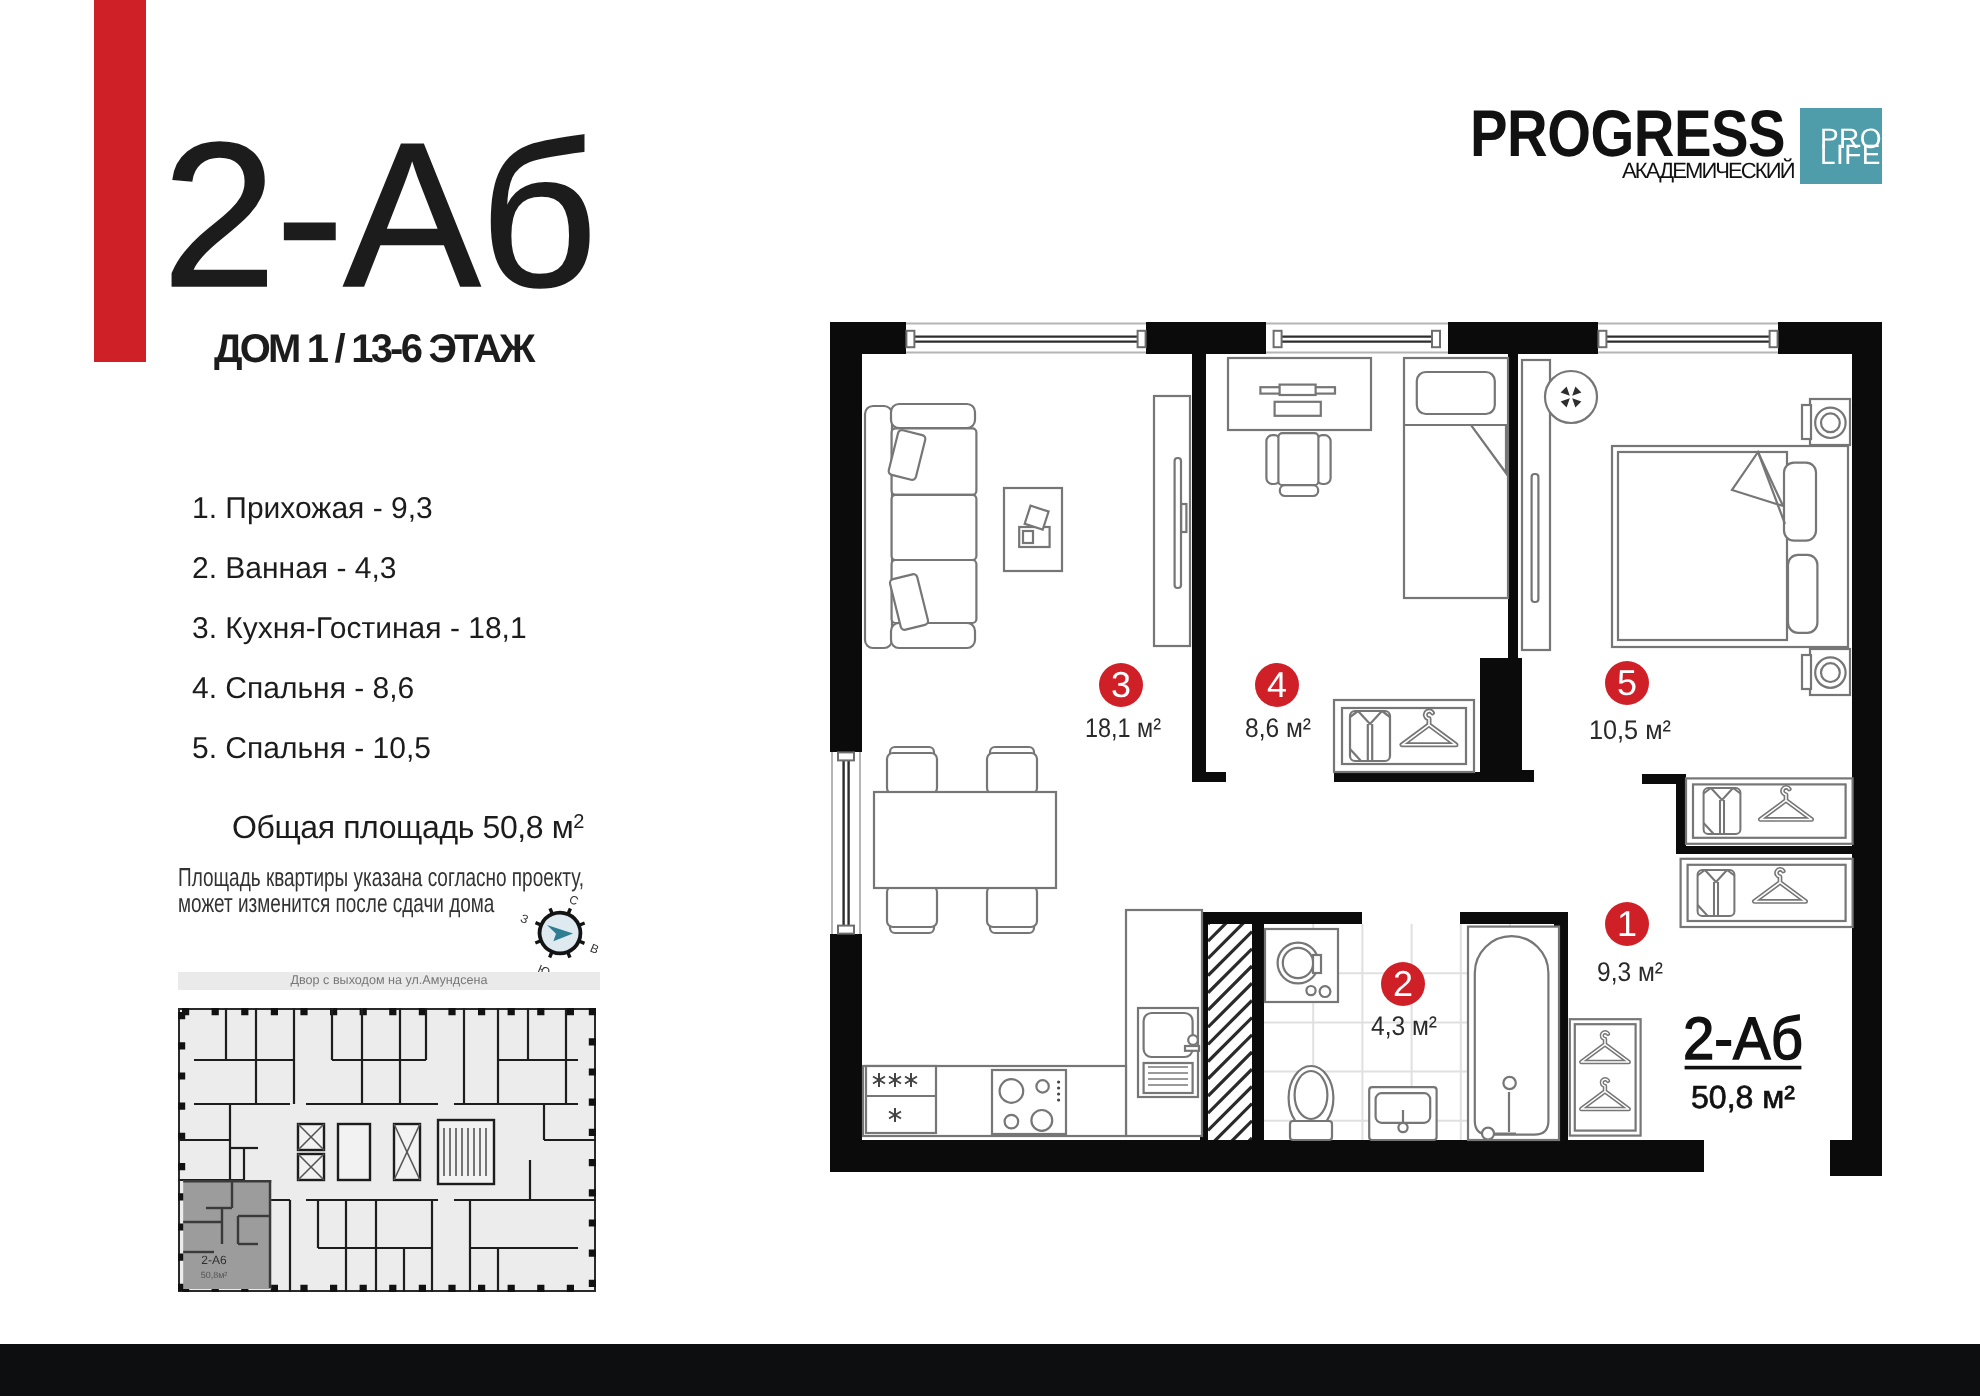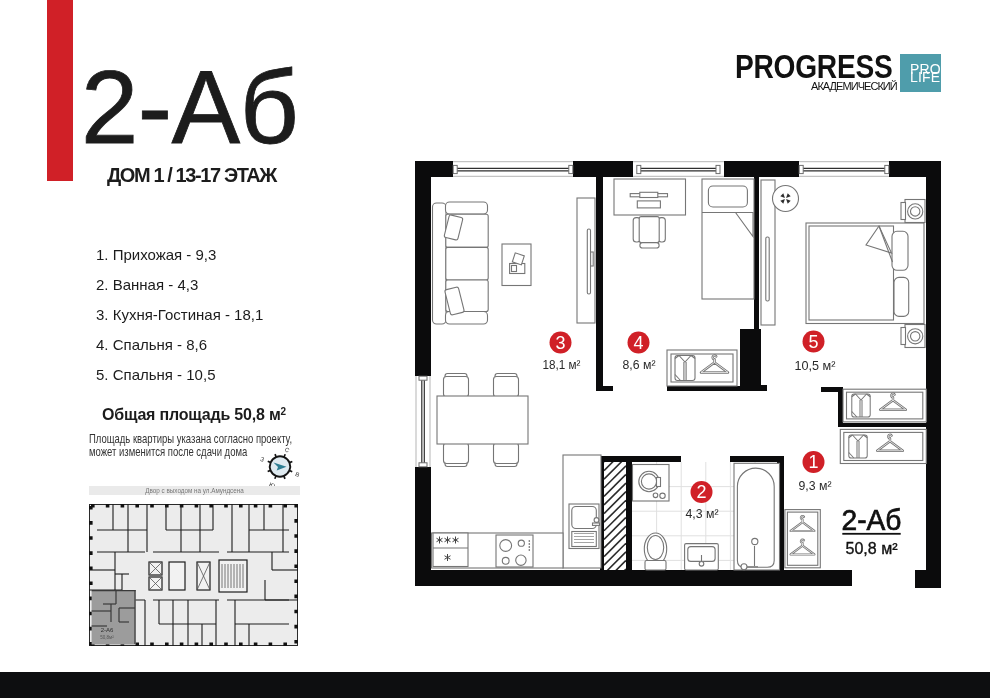--- a/index.html
+++ b/index.html
@@ -3,31 +3,31 @@
 <style>
 html,body{margin:0;padding:0;width:990px;height:700px;background:#fff;overflow:hidden}
 body{font-family:"Liberation Sans",sans-serif;color:#1c1c1c;position:relative}
 .abs{position:absolute}
 </style></head>
 <body>
 
 <div class="abs" style="left:47px;top:0;width:26px;height:181px;background:#d02027"></div>
 
 <div class="abs" id="bigtitle" style="left:81px;top:56px;font-size:103px;line-height:103px;letter-spacing:-0.5px;white-space:nowrap;-webkit-text-stroke:0.8px #1c1c1c">2-Аб</div>
-<div class="abs" id="subtitle" style="left:107px;top:165px;font-size:20px;line-height:20px;font-weight:bold;letter-spacing:-1.4px;white-space:nowrap">ДОМ 1 / 13-17 ЭТАЖ</div>
+<div class="abs" id="subtitle" style="left:107px;top:165px;font-size:20px;line-height:20px;font-weight:bold;letter-spacing:-1.4px;white-space:nowrap">ДОМ 1 / 13-6 ЭТАЖ</div>
 
 <div class="abs" id="roomlist" style="left:96px;top:240px;font-size:15px;line-height:30px;white-space:nowrap">
 1. Прихожая - 9,3<br>
 2. Ванная - 4,3<br>
 3. Кухня-Гостиная - 18,1<br>
 4. Спальня - 8,6<br>
 5. Спальня - 10,5
 </div>
 
-<div class="abs" id="areahead" style="left:102px;top:402px;font-size:16px;line-height:19px;font-weight:bold;letter-spacing:-0.2px;white-space:nowrap">Общая площадь 50,8 м<span style="font-size:10px;vertical-align:5px">2</span></div>
+<div class="abs" id="areahead" style="left:116px;top:402px;font-size:16px;line-height:19px;font-weight:normal;letter-spacing:-0.2px;white-space:nowrap">Общая площадь 50,8 м<span style="font-size:10px;vertical-align:5px">2</span></div>
 <div class="abs" id="areapara" style="left:89px;top:432px;font-size:13px;line-height:13.2px;white-space:nowrap;transform:scaleX(0.73);transform-origin:left top;color:#333">Площадь квартиры указана согласно проекту,<br>может изменится после сдачи дома</div>
 
 <svg class="abs" style="left:256px;top:442px" width="50" height="50" viewBox="0 0 50 50">
 <g transform="rotate(23 24 24.5)">
 <circle cx="24" cy="24.5" r="10.2" fill="#dfeaf0" stroke="#141414" stroke-width="1.9"></circle>
 <g stroke="#141414" stroke-width="1.7">
 <line x1="24" y1="11.2" x2="24" y2="14.2"></line>
         <line x1="24" y1="34.8" x2="24" y2="37.8"></line>
 <line x1="10.7" y1="24.5" x2="13.7" y2="24.5"></line>
         <line x1="34.3" y1="24.5" x2="37.3" y2="24.5"></line>

